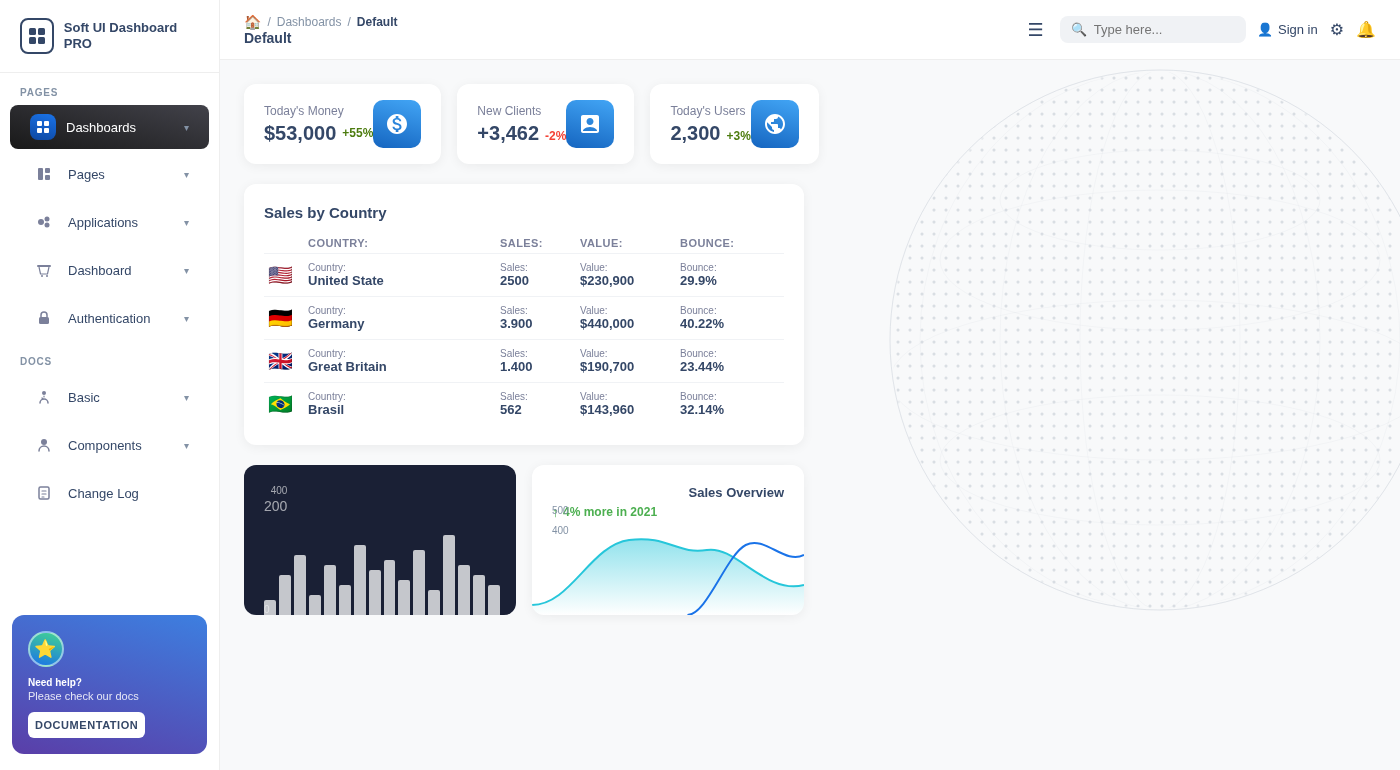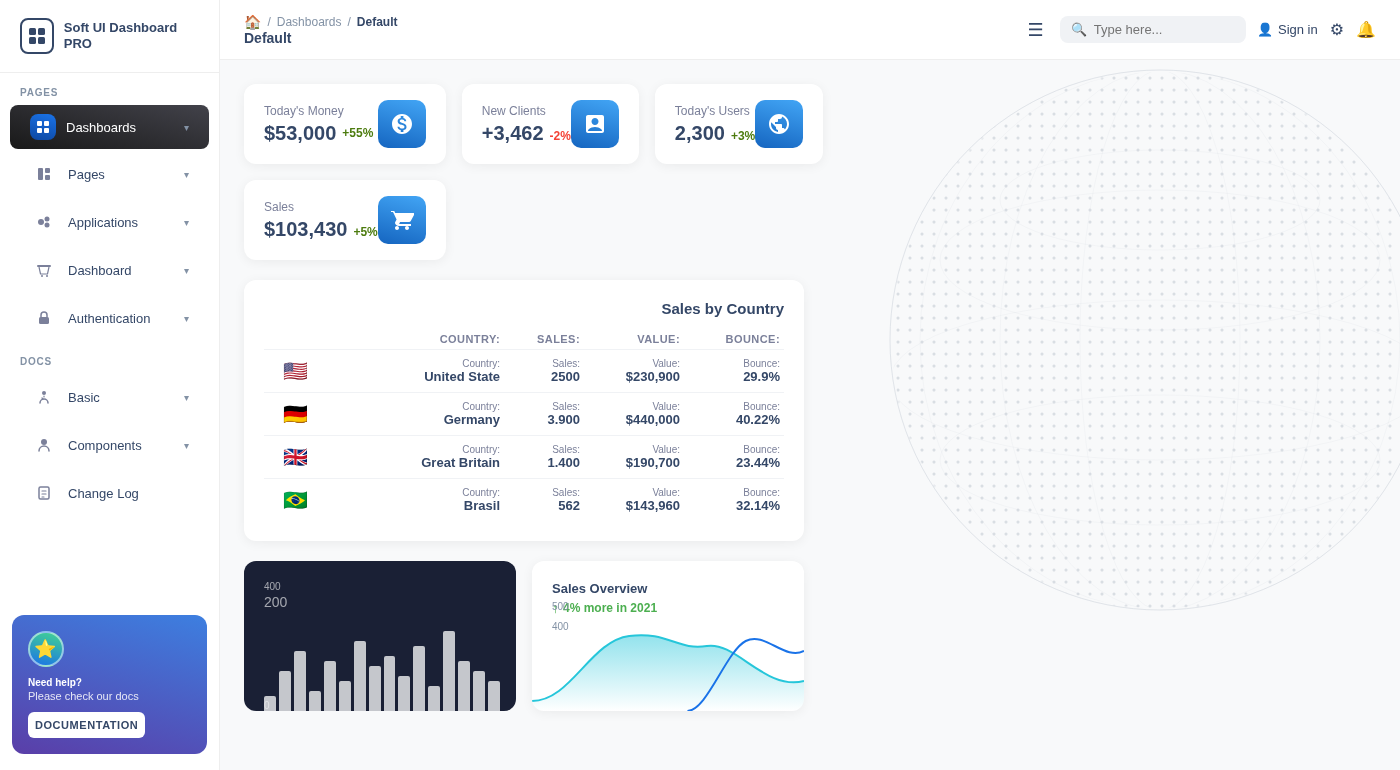--- a/index.html
+++ b/index.html
@@ -148,21 +148,21 @@
       flex: 1;
       overflow-y: auto;
       padding: 24px;
       position: relative;
     }
     .page-heading { font-size: 28px; font-weight: 700; color: #344767; margin-bottom: 20px; }
 
     
     .stats-grid {
       display: grid;
-      grid-template-columns: 1fr 1fr 1fr;
+      grid-template-columns: 1fr 1fr 1fr 1fr;
       gap: 16px;
       margin-bottom: 20px;
       max-width: 560px;
     }
     .stat-card {
       background: #fff;
       border-radius: 12px;
       padding: 16px 20px;
       display: flex;
       align-items: center;
@@ -193,29 +193,29 @@
     }
 
     
     .sales-country-card {
       background: #fff;
       border-radius: 12px;
       padding: 20px;
       max-width: 560px;
       box-shadow: 0 2px 12px rgba(0,0,0,0.06);
       margin-bottom: 20px;
-      text-align: right;
     }
     .card-title { font-size: 15px; font-weight: 700; color: #344767; margin-bottom: 16px; }
 
     
     .bottom-charts {
       display: grid;
       grid-template-columns: 1fr 1fr;
       gap: 16px;
+      text-align: right;
     }
     .chart-card {
       background: #1a2035;
       border-radius: 12px;
       padding: 20px;
       height: 150px;
       position: relative;
       overflow: hidden;
     }
     .chart-card-light {
@@ -454,34 +454,20 @@
             <span class="stat-change-pos">+3%</span>
           </div>
         </div>
         <div class="stat-icon-box" style="background:linear-gradient(195deg,#42a5f5,#1565c0)">
           <svg width="24" height="24" viewBox="0 0 24 24" fill="white">
             <path d="M12 2C6.48 2 2 6.48 2 12s4.48 10 10 10 10-4.48 10-10S17.52 2 12 2zm-1 17.93c-3.95-.49-7-3.85-7-7.93 0-.62.08-1.21.21-1.79L9 15v1c0 1.1.9 2 2 2v1.93zm6.9-2.54c-.26-.81-1-1.39-1.9-1.39h-1v-3c0-.55-.45-1-1-1H8v-2h2c.55 0 1-.45 1-1V7h2c1.1 0 2-.9 2-2v-.41c2.93 1.19 5 4.06 5 7.41 0 2.08-.8 3.97-2.1 5.39z"></path>
           </svg>
         </div>
       </div>
 
-      <div class="stat-card">
-        <div class="stat-info">
-          <div class="stat-label">Sales</div>
-          <div style="display:flex;align-items:baseline;gap:6px">
-            <span class="stat-value">$103,430</span>
-            <span class="stat-change-pos">+5%</span>
-          </div>
-        </div>
-        <div class="stat-icon-box" style="background:linear-gradient(195deg,#42a5f5,#1565c0)">
-          <svg width="24" height="24" viewBox="0 0 24 24" fill="white">
-            <path d="M7 18c-1.1 0-1.99.9-1.99 2S5.9 22 7 22s2-.9 2-2-.9-2-2-2zM1 2v2h2l3.6 7.59-1.35 2.45c-.16.28-.25.61-.25.96C5 16.1 6.9 18 9 18h12v-2H9.42c-.14 0-.25-.11-.25-.25l.03-.12.9-1.63H19c.75 0 1.41-.41 1.75-1.03l3.58-6.49c.08-.14.12-.31.12-.48 0-.55-.45-1-1-1H5.21l-.94-2H1zm16 16c-1.1 0-1.99.9-1.99 2s.89 2 1.99 2 2-.9 2-2-.9-2-2-2z"></path>
-          </svg>
-        </div>
-      </div>
     </div>
 
     <div class="sales-country-card">
       <div class="card-title">Sales by Country</div>
 
       <div style="display:grid;grid-template-columns:40px 1fr 80px 100px 100px;padding:0 4px;margin-bottom:4px;">
         <div></div>
         <div style="font-size:11px;color:#7b809a;font-weight:600;text-transform:uppercase;letter-spacing:0.04em">Country:</div>
         <div style="font-size:11px;color:#7b809a;font-weight:600;text-transform:uppercase;letter-spacing:0.04em">Sales:</div>
         <div style="font-size:11px;color:#7b809a;font-weight:600;text-transform:uppercase;letter-spacing:0.04em">Value:</div>

